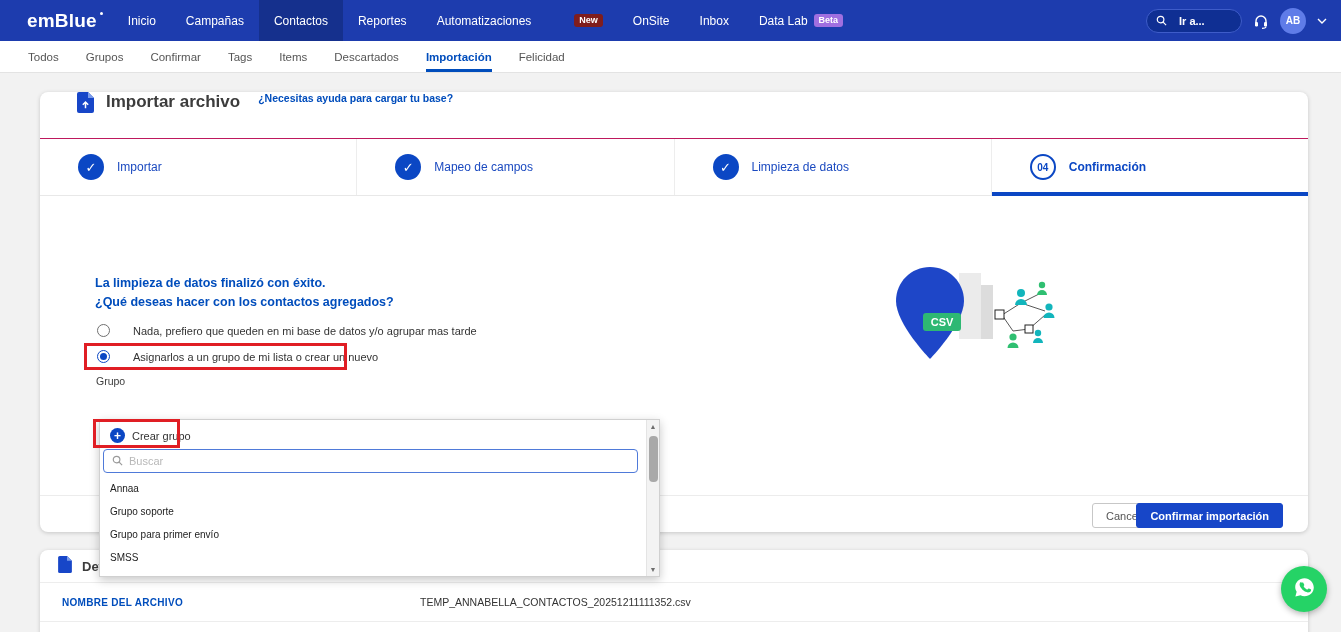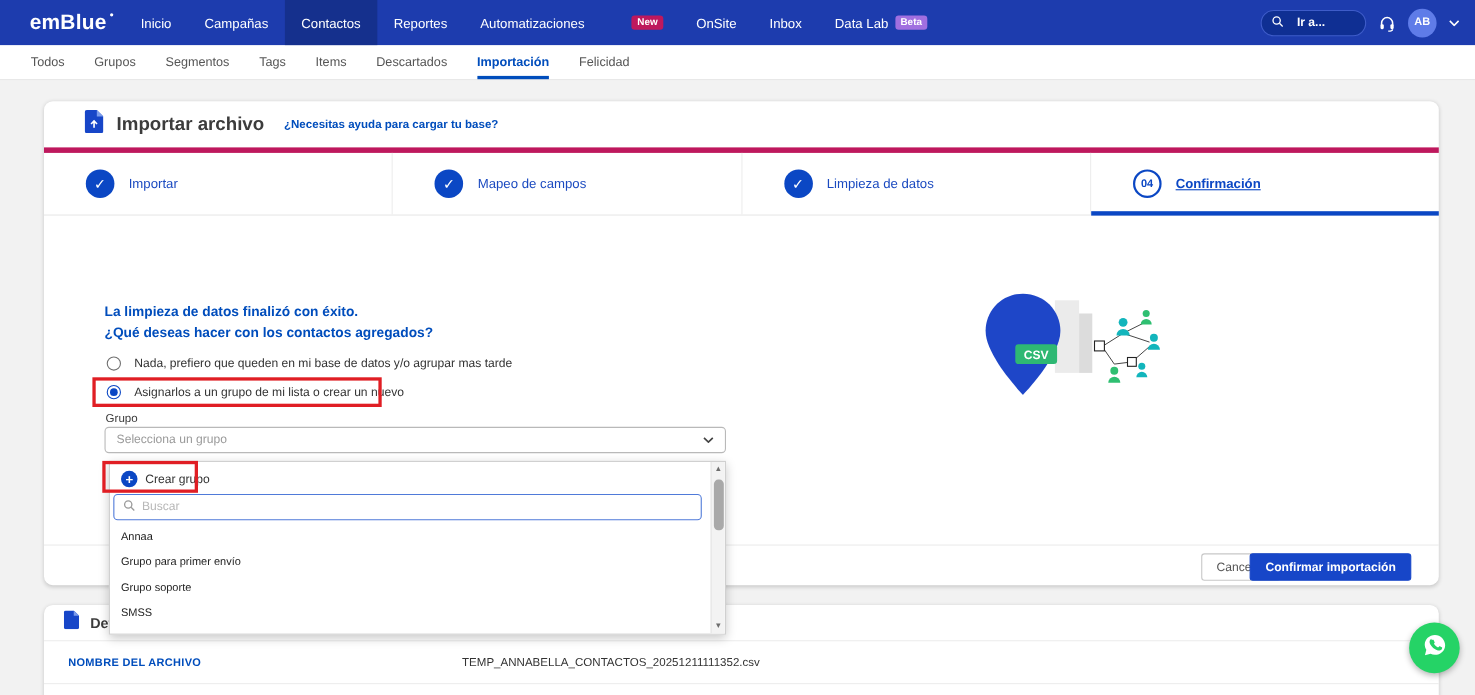--- a/index.html
+++ b/index.html
@@ -11,21 +11,21 @@
 
   
   .topnav { position:absolute; top:0; left:0; width:100%; height:41px; background:#1d3cae;
             display:flex; align-items:center; color:#fff; z-index:10; }
   .logo { font-size:19px; font-weight:bold; margin-left:27px; position:relative; letter-spacing:.2px; cursor:pointer; }
   .logo::after { content:""; position:absolute; right:-6px; top:2px; width:3px; height:3px; border-radius:50%; background:#fff; }
   .nav { display:flex; height:100%; margin-left:16px; align-items:stretch; }
   .nav-item { display:flex; align-items:center; padding:0 15px; font-size:12px; color:#fff; cursor:pointer; white-space:nowrap; }
   .nav-item.active { background:#15308d; }
   .badge { font-size:9px; font-weight:bold; border-radius:3px; padding:2px 5px; margin-left:6px; color:#fff; line-height:1; }
-  .badge.new { background:#be185d;margin-left:43px; }
+  .badge.new { background:#7f1d1d;margin-left:43px; }
   .badge.beta { background:#a06fe0; }
   .top-right { margin-left:auto; display:flex; align-items:center; margin-right:14px; gap:11px; }
   .search-pill { width:96px; height:24px; background:#0f2f93; border:1px solid #3e5cc9; border-radius:13px;
                  display:flex; align-items:center; padding:0 9px; gap:12px; }
   .search-pill input { background:transparent; border:none; outline:none; color:#fff; font-size:11px; font-weight:bold;
                        width:56px; font-family:inherit; }
   .search-pill input::placeholder { color:#fff; opacity:1; }
   .avatar { width:26px; height:26px; border-radius:50%; background:#5f7ce8; display:flex; align-items:center;
             justify-content:center; font-size:10px; font-weight:bold; cursor:pointer; }
   .icon-btn { display:flex; align-items:center; cursor:pointer; }
@@ -33,39 +33,39 @@
   
   .subnav { position:absolute; top:41px; left:0; width:100%; height:32px; background:#fff;
             border-bottom:1px solid #e3e3e3; display:flex; align-items:stretch; padding-left:28px; gap:27px; z-index:5; }
   .subnav-item { display:flex; align-items:center; font-size:11.5px; color:#555; cursor:pointer;
                  border-bottom:3px solid transparent; padding-top:3px;text-align:center; }
   .subnav-item.active { color:#004dbc; font-weight:bold; border-bottom-color:#004dbc; }
 
   
   .card { position:absolute; left:40px; top:92px; width:1268px; height:440px; background:#fff;
           border-radius:8px; box-shadow:0 1px 4px rgba(0,0,0,.18); }
-  .card-header { height:47px; display:flex; align-items:center; padding-left:37px; border-bottom:5px solid #be185d; }
+  .card-header { height:47px; display:flex; align-items:flex-start; padding-left:37px; border-bottom:1px solid #be185d; }
   .card-title { font-size:17px; font-weight:bold; color:#3c3c3c; margin-left:12px; }
   .help-link { font-size:10.5px; font-weight:bold; color:#004dbc; margin-left:18px; cursor:pointer; }
 
   .stepper { display:flex; height:57px; border-bottom:1px solid #e8e8e8; }
   .step { flex:1; display:flex; align-items:center; gap:13px; padding-left:38px; border-right:1px solid #ededed;
           position:relative; cursor:pointer; }
   .step:last-child { border-right:none; }
   .step-circle { width:26px; height:26px; border-radius:50%; background:#0b47c4; color:#fff; flex:0 0 26px;
                  display:flex; align-items:center; justify-content:center; font-size:13px; }
   .step-label { font-size:12px; color:#1b4ac0; }
   .step.active .step-circle { background:#fff; border:2px solid #0b47c4; color:#0b47c4; font-size:10px; font-weight:bold; }
-  .step.active .step-label { font-weight:bold; color:#0b47c4;text-decoration:underline; }
+  .step.active .step-label { font-weight:bold; color:#0b47c4; }
   .step.active::after { content:""; position:absolute; left:0; right:0; bottom:-1px; height:4px; background:#0b47c4; }
 
   .msg { position:absolute; left:55px; font-size:12.5px; font-weight:bold; color:#004dbc; }
   .msg1 { top:184px; } .msg2 { top:203px; }
 
-  .radio-row { position:absolute; left:57px; display:flex; align-items:center; gap:12px; font-size:11px; color:#333; cursor:pointer; }
+  .radio-row { position:absolute; left:57px; display:flex; align-items:center; gap:23px; font-size:11px; color:#333; cursor:pointer; }
   .radio-row.r1 { top:232px; } .radio-row.r2 { top:258px; }
   .radio { width:13px; height:13px; border:1.5px solid #707070; border-radius:50%; background:#fff; flex:0 0 13px; }
   .radio.checked { border-color:#0b47c4; display:flex; align-items:center; justify-content:center; }
   .radio.checked::after { content:""; width:7px; height:7px; background:#0b47c4; border-radius:50%; }
 
   .group-label { position:absolute; left:56px; top:283px; font-size:10.5px; color:#3c3c3c; }
   .select { position:absolute; left:55px; top:296px; width:565px; height:24px; border:1px solid #b9b9b9; border-radius:4px;
             background:#fff; display:flex; align-items:center; justify-content:space-between; padding:0 10px;
             font-size:11px; color:#9a9a9a; cursor:pointer; }
 
@@ -171,21 +171,21 @@
       <svg width="10" height="6" viewBox="0 0 10 6">
           <path d="M1 1l4 4 4-4" stroke="#fff" stroke-width="1.4" fill="none"></path>
         </svg>
     </span>
   </div>
 </div>
 
 <div class="subnav">
   <a class="subnav-item">Todos</a>
   <a class="subnav-item">Grupos</a>
-  <a class="subnav-item">Segmentos</a>
+  <a class="subnav-item">Confirmar</a>
   <a class="subnav-item">Tags</a>
   <a class="subnav-item">Items</a>
   <a class="subnav-item">Descartados</a>
   <a class="subnav-item active">Importación</a>
   <a class="subnav-item">Felicidad</a>
 </div>
 
 <div class="card">
   <div class="card-header">
     <span>
@@ -225,46 +225,38 @@
     <span class="radio"></span>
     <span>Nada, prefiero que queden en mi base de datos y/o agrupar mas tarde</span>
   </div>
   <div class="radio-row r2">
     <span class="radio checked"></span>
     <span>Asignarlos a un grupo de mi lista o crear un nuevo</span>
   </div>
 
   <div class="group-label">Grupo</div>
 
-  <div class="select">
-    <span>Selecciona un grupo</span>
-    <span>
-      <svg width="10" height="6" viewBox="0 0 10 6">
-          <path d="M1 1l4 4 4-4" stroke="#444" stroke-width="1.5" fill="none"></path>
-        </svg>
-    </span>
-  </div>
 
   <div class="panel">
     <div class="create-row">
       <span class="plus-circle">+</span>
       <span class="create-label">Crear grupo</span>
     </div>
     <div class="panel-search">
       <span>
         <svg width="11" height="11" viewBox="0 0 12 12">
             <circle cx="5" cy="5" r="3.6" fill="none" stroke="#9a9a9a" stroke-width="1.3"></circle>
             <line x1="7.8" y1="7.8" x2="11" y2="11" stroke="#9a9a9a" stroke-width="1.3"></line>
           </svg>
       </span>
       <input placeholder="Buscar" style="">
     </div>
     <div class="option">Annaa</div>
+    <div class="option">Grupo soporte</div>
     <div class="option">Grupo para primer envío</div>
-    <div class="option">Grupo soporte</div>
     <div class="option">SMSS</div>
     <div class="scrollbar">
       <span class="scroll-arrow">▲</span>
       <span class="scroll-arrow">▼</span>
       <span class="scroll-thumb"></span>
     </div>
   </div>
 
   <div class="ann ann1"></div>
   <div class="ann ann2"></div>

